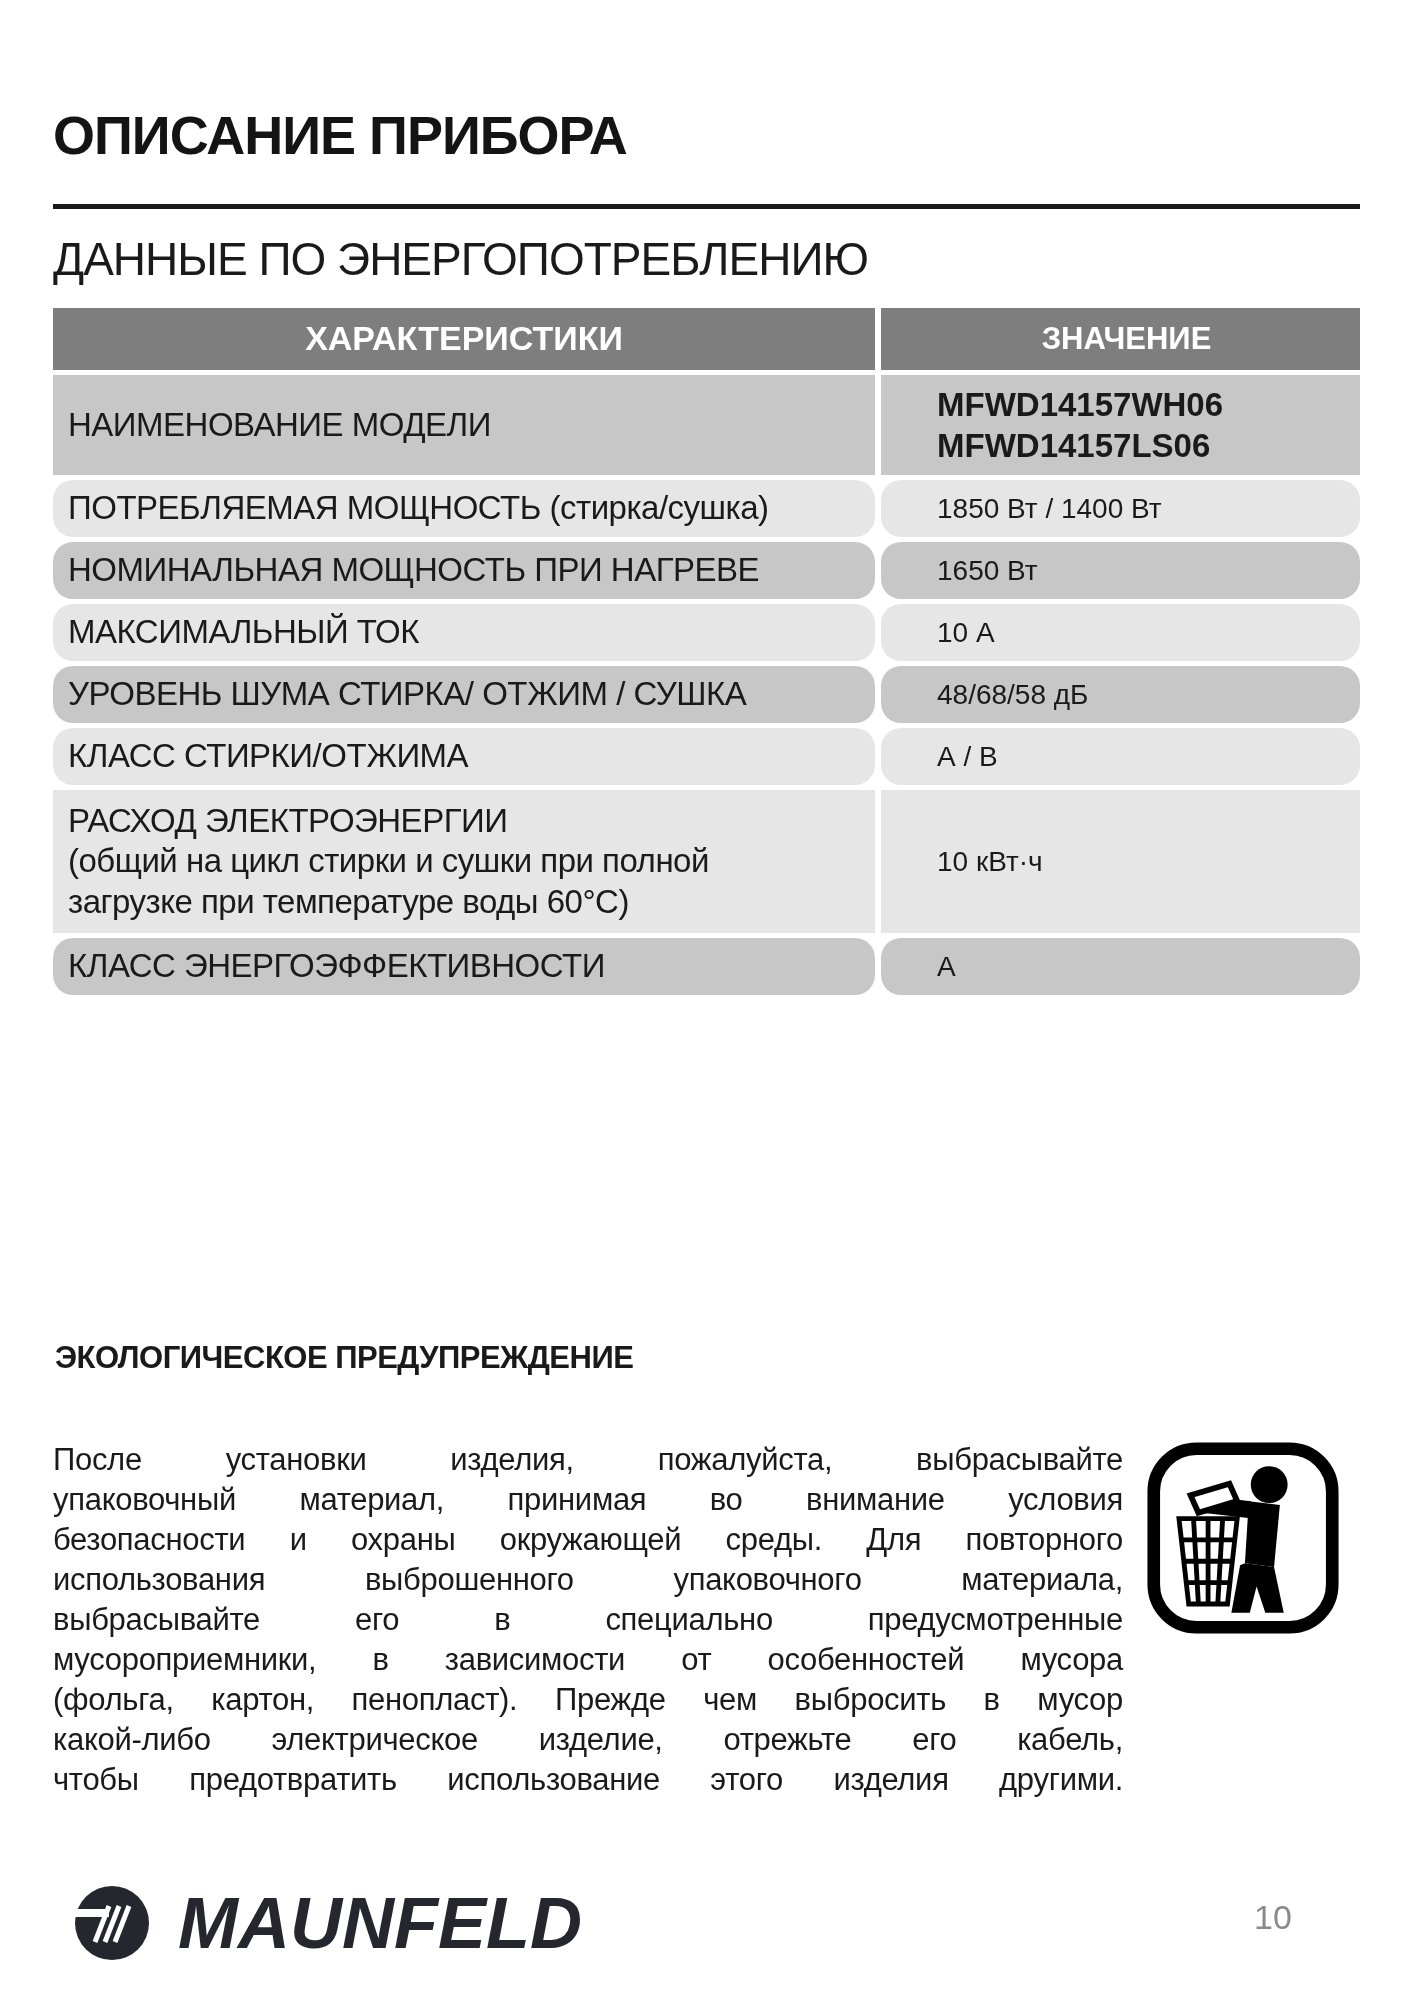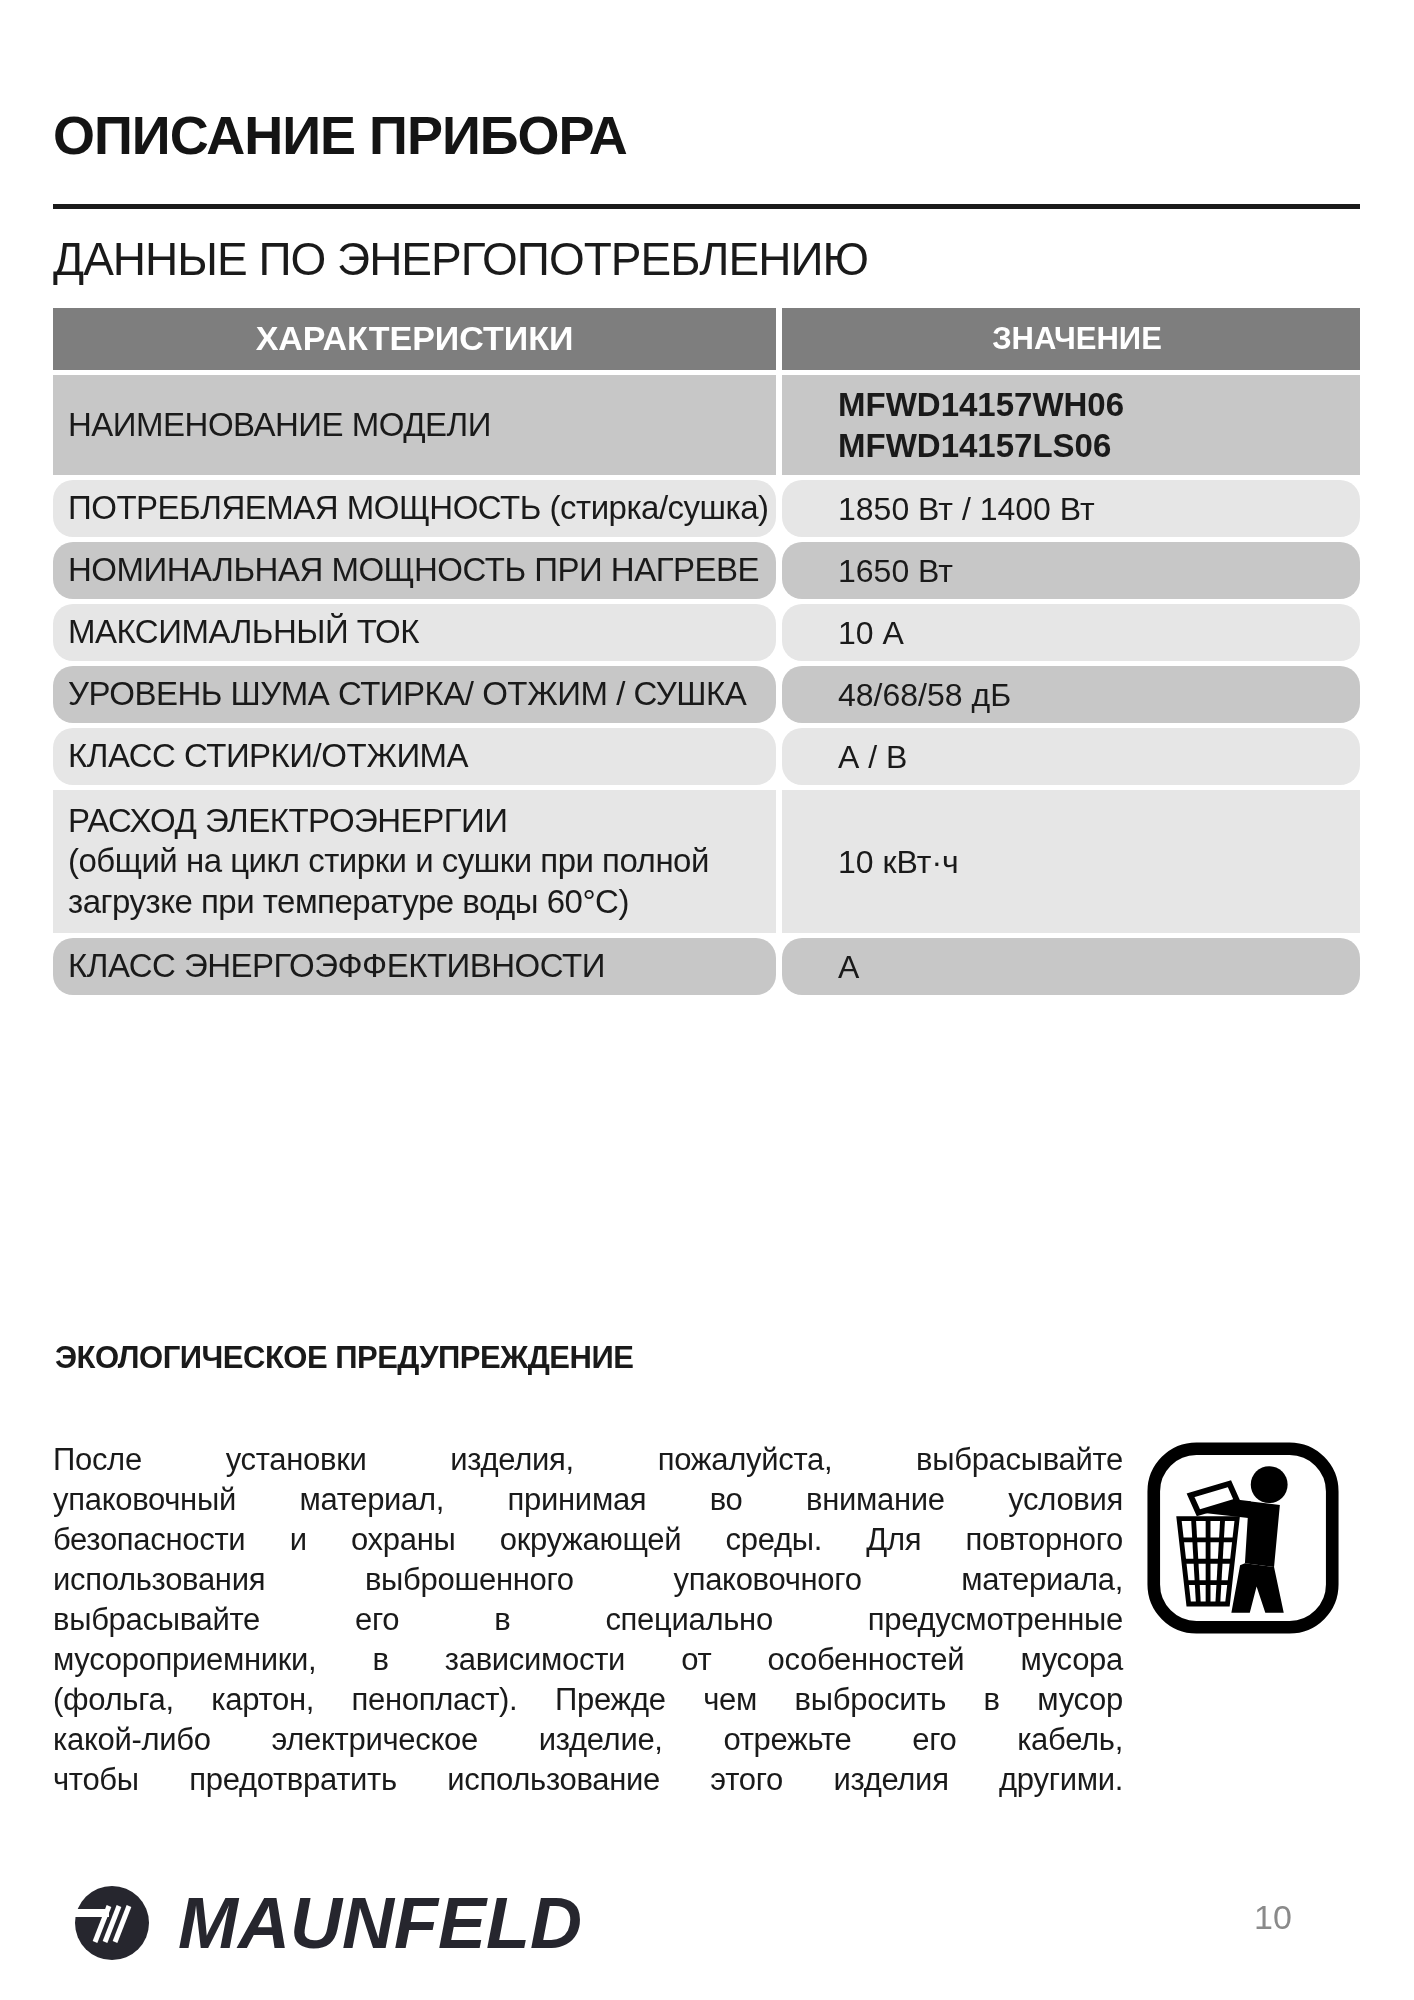--- a/index.html
+++ b/index.html
@@ -24,22 +24,22 @@
     position:absolute;left:53px;top:232px;margin:0;
     font-size:46px;font-weight:normal;letter-spacing:-1px;color:#1a1a1a;
   }
   
   .spec-table{
     position:absolute;left:53px;top:308px;width:1307px;
     display:flex;flex-direction:column;gap:5px;
   }
   .trow{display:flex;gap:6px;}
   .cell{display:flex;align-items:center;box-sizing:border-box;}
-  .cell.label{width:723px;padding-left:15px;font-size:33px;letter-spacing:-0.5px;line-height:1.22;white-space:pre-line;}
-  .cell.value{flex:1;padding-left:56px;font-size:32px;line-height:1.25;white-space:pre-line;}
+  .cell.label{width:822px;padding-left:15px;font-size:33px;letter-spacing:-0.5px;line-height:1.22;white-space:pre-line;}
+  .cell.value{flex:1;padding-left:56px;font-size:28px;line-height:1.25;white-space:pre-line;}
   .thead .cell{background:#7e7e7e;color:#ffffff;font-weight:bold;min-height:62px;}
   .thead .cell.label{justify-content:center;padding-left:0;font-size:34px;letter-spacing:0;}
   .thead .cell.value{justify-content:center;padding-left:12px;font-size:31px;}
   .shade-a .cell{background:#c7c7c7;}
   .shade-b .cell{background:#e6e6e6;}
   .h-std .cell{min-height:57px;border-radius:20px;}
   .h-tall .cell{min-height:100px;}
   .h-xl .cell{min-height:143px;}
   .v-bold{font-weight:bold;font-size:33px !important;}
   

